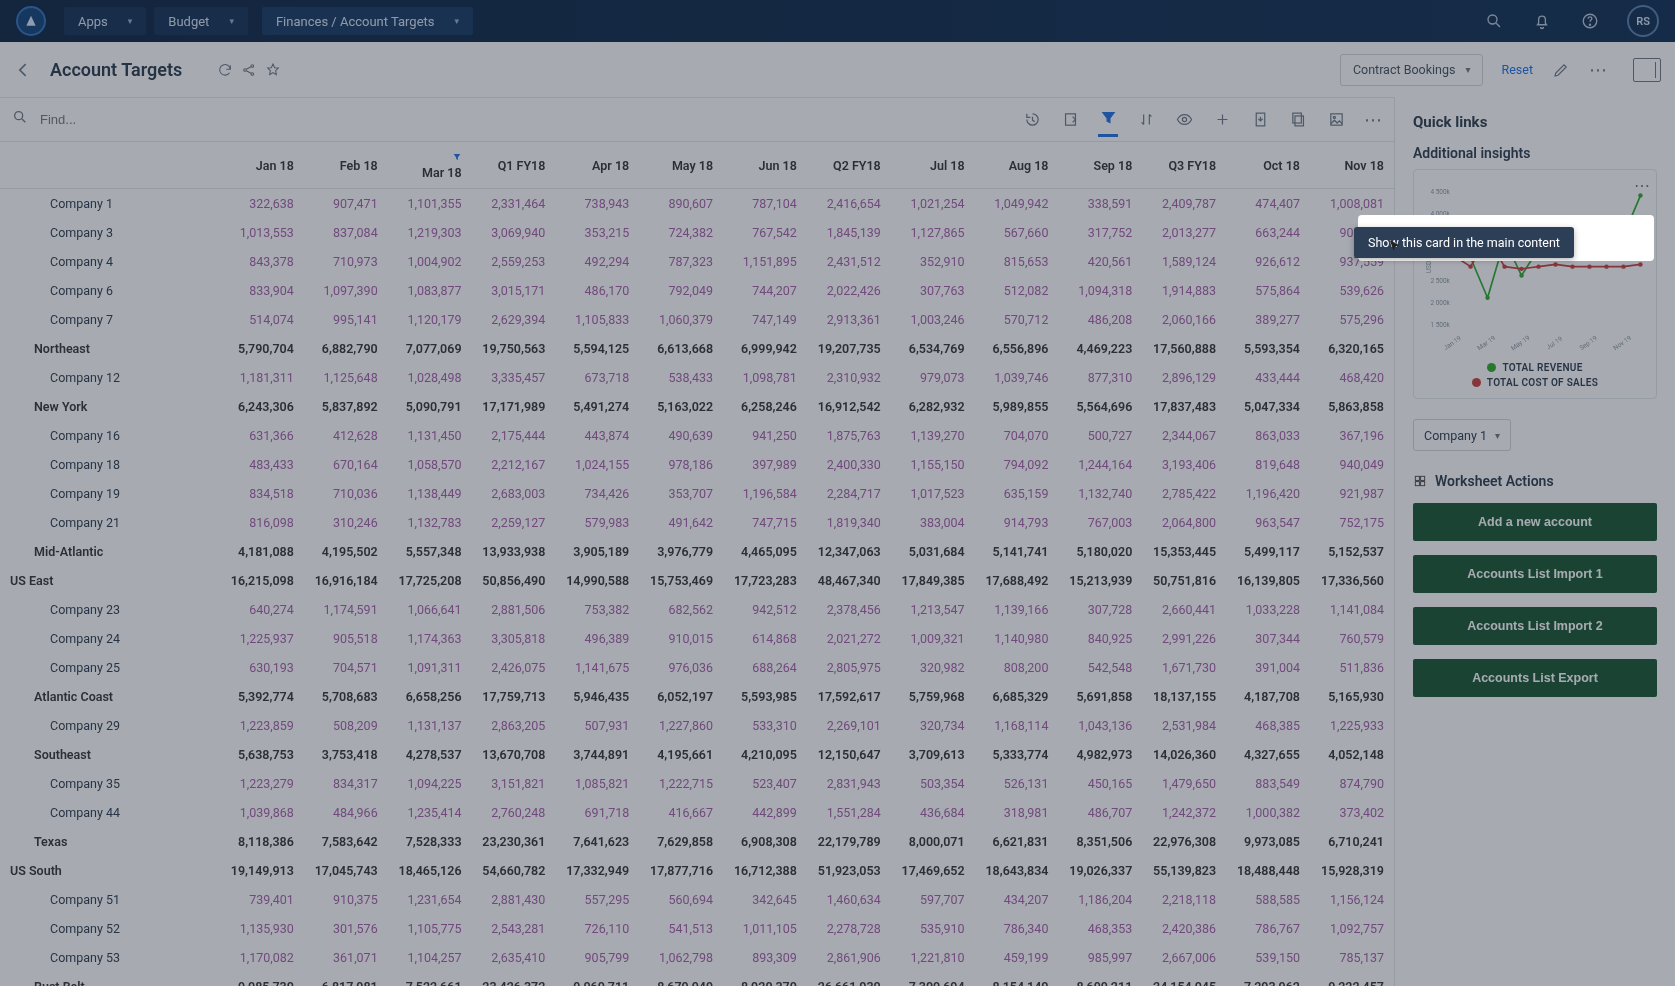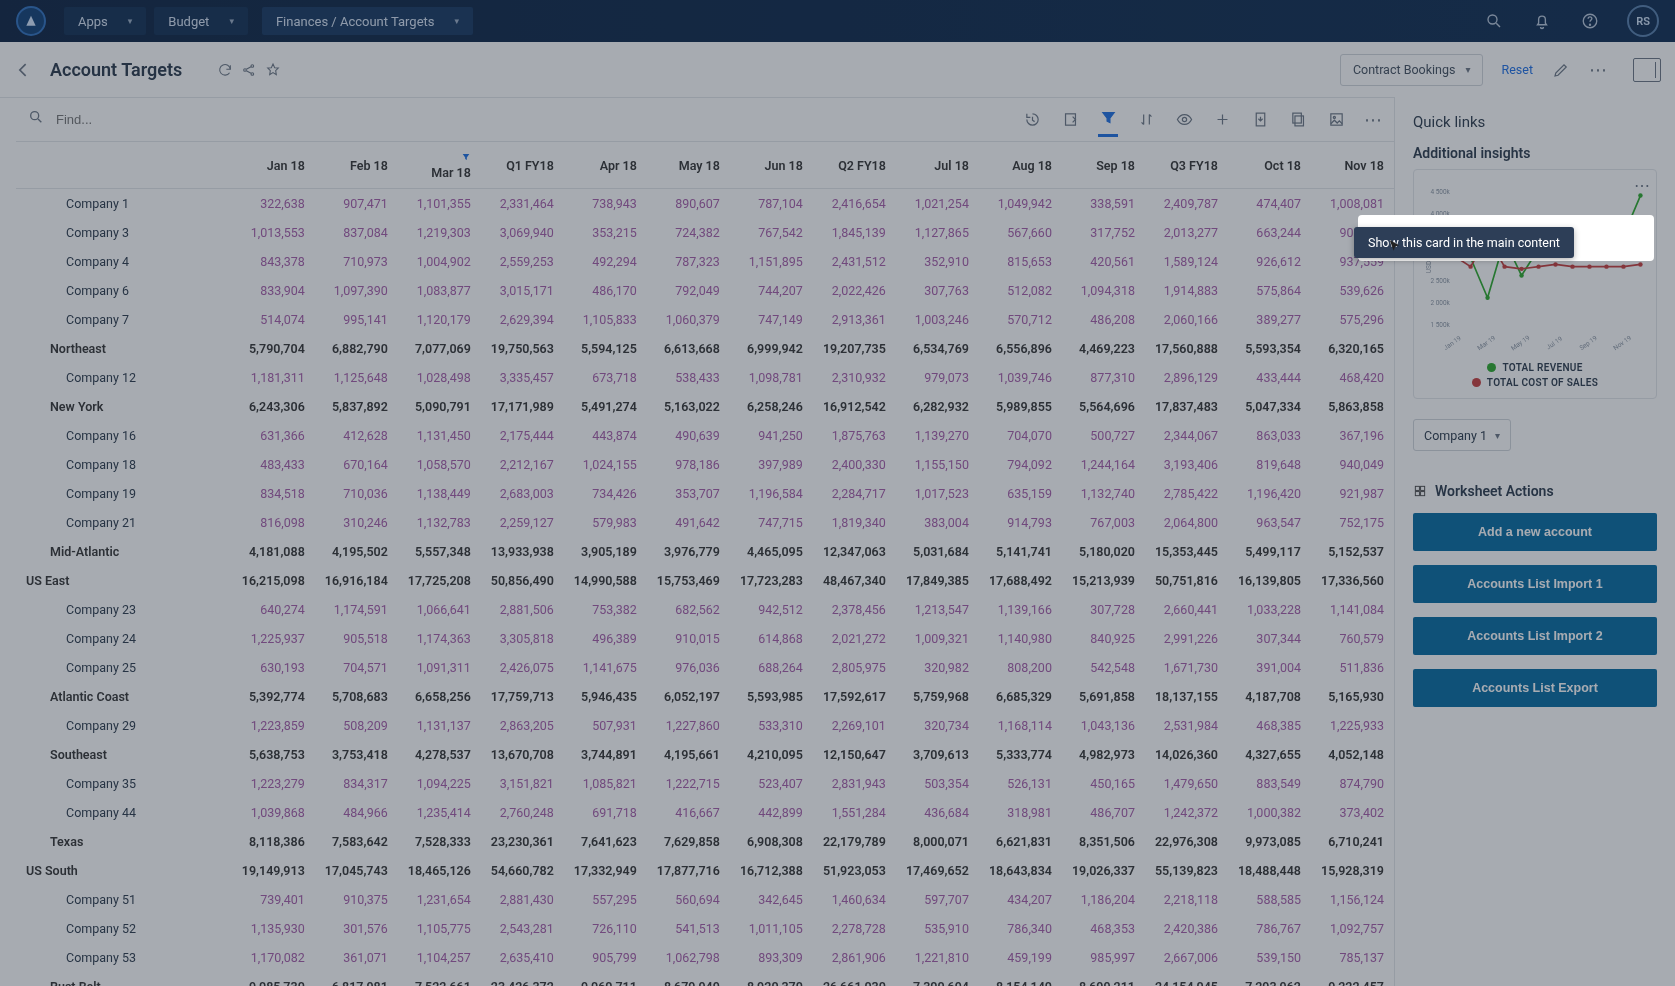--- a/index.html
+++ b/index.html
@@ -43,21 +43,21 @@
   .cb-select{height:30px;border:1px solid #d0d5da;border-radius:3px;display:flex;align-items:center;padding:0 12px;font-size:12.5px;color:#424f5e;gap:10px;cursor:pointer;}
   .reset-link{color:#1d6fe6;font-size:12.5px;margin:0 18px;cursor:pointer;}
   .right-ico-set{display:flex;align-items:center;gap:18px;margin-right:0;}
   .right-ico-set .iwrap{width:20px;height:20px;display:inline-flex;align-items:center;justify-content:center;cursor:pointer;}
   .right-ico-set svg{width:18px;height:18px;stroke:#6b7684;fill:none;stroke-width:1.6;}
   .right-ico-set .dots{font-size:18px;color:#6b7684;line-height:0;}
   .shelf-box{width:26px;height:22px;border:1.6px solid #6b7684;border-radius:2px;margin-left:8px;cursor:pointer;position:relative;}
   .shelf-box:after{content:"";position:absolute;right:4px;top:3px;bottom:3px;width:1.5px;background:#6b7684;}
 
   
-  .body{position:absolute;top:calc(var(--top-h) + var(--header-h));left:16px;right:0;bottom:0;display:flex;}
+  .body{position:absolute;top:calc(var(--top-h) + var(--header-h));left:0;right:0;bottom:0;display:flex;}
   .main{flex:1;display:flex;flex-direction:column;overflow:hidden;position:relative;}
   .panel{width:var(--panel-w);border-left:1px solid var(--line);background:#fff;position:relative;overflow:hidden;}
 
   
   .tool-row{height:44px;display:flex;align-items:center;padding:0 12px;border-bottom:1px solid var(--line);}
   .tool-row .search-ico svg{width:16px;height:16px;stroke:#6b7684;fill:none;stroke-width:2;}
   .tool-row input{border:none;outline:none;font-size:13px;margin-left:10px;width:260px;color:#444;background:transparent;}
   .tool-spacer{flex:1;}
   .tool-row .ticon{width:20px;height:20px;display:inline-flex;align-items:center;justify-content:center;margin-left:18px;cursor:pointer;}
   .tool-row .ticon svg{width:17px;height:17px;stroke:#6b7684;fill:none;stroke-width:1.7;}
@@ -75,37 +75,37 @@
   .grid tr.agg td{font-weight:600;color:#333;}
   .grid tr.agg td.rowlabel{font-weight:600;}
   .grid tr.leaf td:not(.rowlabel){color:var(--cell-pink);}
   .grid td.rowlabel .pad1{padding-left:24px;}
   .grid td.rowlabel .pad2{padding-left:40px;}
   .filter-flag{display:inline-block;margin-left:4px;}
   .filter-flag svg{width:10px;height:10px;fill:#1c6fe3;}
 
   
   .panel-inner{padding:16px 18px 20px 18px;}
-  .panel h3{font-size:15px;font-weight:400;margin:0 0 12px 0;color:#2b3a4b;}
+  .panel h3{font-size:15px;font-weight:700;margin:0 0 12px 0;color:#2b3a4b;}
   .ql-item{display:flex;align-items:center;gap:10px;font-size:12.5px;color:#3e4c5d;margin-bottom:12px;cursor:pointer;}
   .ql-item svg{width:14px;height:14px;stroke:#6b7684;fill:none;stroke-width:1.6;}
   .panel h4{font-size:14px;font-weight:600;margin:14px 0 8px 0;color:#2b3a4b;}
 
   .chart-card{border:1px solid var(--line);border-radius:4px;padding:12px 10px 10px 10px;margin-bottom:12px;position:relative;}
   .chart-card .more{position:absolute;top:6px;right:6px;font-size:16px;color:#6b7684;cursor:pointer;}
   svg.mini-chart{width:100%;height:170px;}
   .legend{display:flex;flex-direction:column;gap:4px;align-items:center;font-size:10px;letter-spacing:.3px;font-weight:600;margin-top:6px;}
   .legend .row{display:flex;align-items:center;gap:6px;}
   .legend .dot{width:9px;height:9px;border-radius:50%;}
 
   .company-select{height:30px;border:1px solid #d0d5da;border-radius:3px;display:inline-flex;align-items:center;padding:0 10px;font-size:12.5px;gap:8px;cursor:pointer;margin-top:8px;}
 
-  .wa-header{display:flex;align-items:center;gap:8px;margin-top:32px;}
+  .wa-header{display:flex;align-items:center;gap:8px;margin-top:22px;}
   .wa-header svg{width:14px;height:14px;stroke:#444;fill:none;stroke-width:1.6;}
-  .wa-btn{background:#0369a1;color:#fff;border:none;border-radius:2px;height:38px;width:100%;font-size:12.5px;font-weight:600;margin-top:14px;cursor:pointer;}
+  .wa-btn{background:#14532d;color:#fff;border:none;border-radius:2px;height:38px;width:100%;font-size:12.5px;font-weight:600;margin-top:14px;cursor:pointer;}
 
   
   .scrim{position:absolute;inset:0;background:var(--overlay);pointer-events:none;}
   .tooltip-hole{position:absolute;background:#fff;border-radius:4px;pointer-events:none;}
   .tooltip{position:absolute;background:#2d3e57;color:#fff;padding:8px 14px;border-radius:3px;font-size:12.5px;white-space:nowrap;box-shadow:0 2px 6px rgba(0,0,0,.3);}
   .tt-ico{position:absolute;width:22px;height:22px;display:flex;align-items:center;justify-content:center;color:#555;}
   .tt-ico svg{width:16px;height:16px;stroke:#444;fill:none;stroke-width:1.8;}
   .cursor{position:absolute;width:16px;height:16px;pointer-events:none;}
   .cursor svg{width:16px;height:16px;fill:#222;}
 </style>

